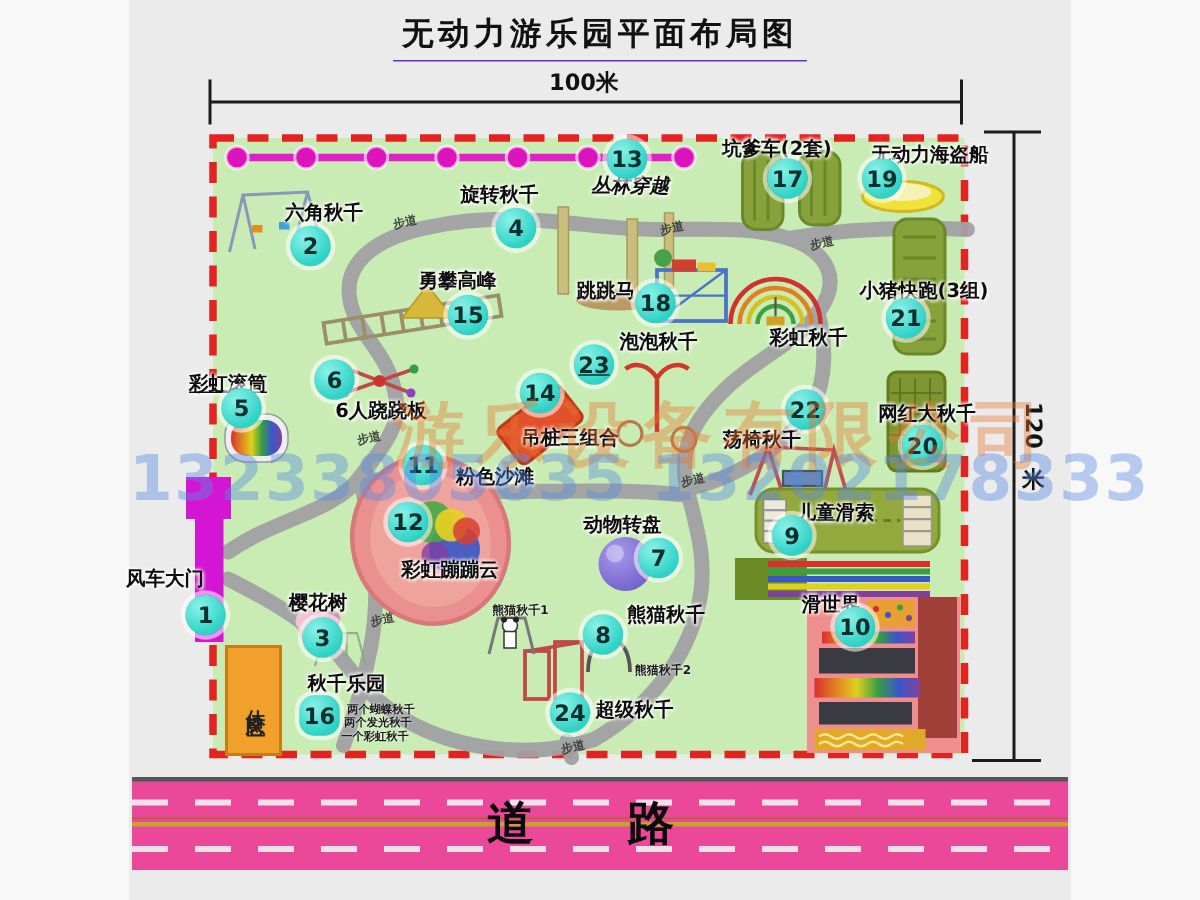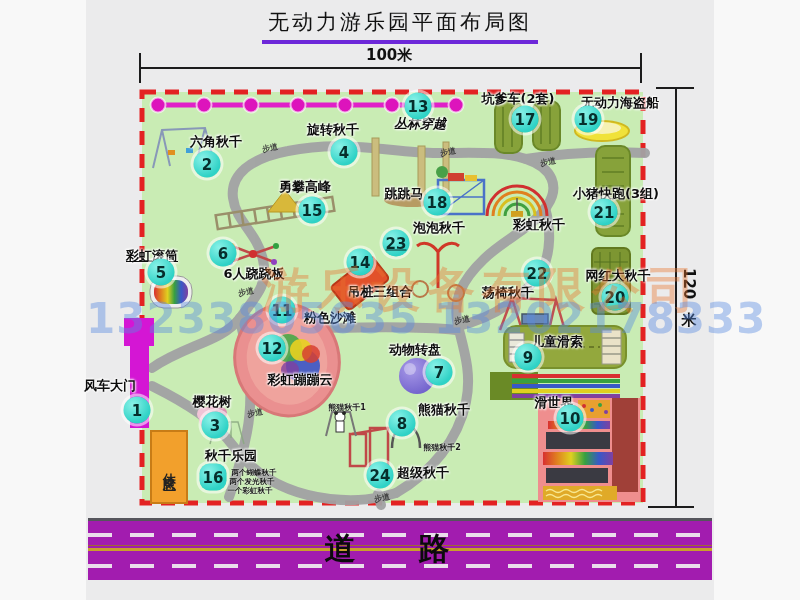--- a/index.html
+++ b/index.html
@@ -1,32 +1,32 @@
 <!DOCTYPE html>
 <html><head>
 <meta charset="utf-8">
 <style>
   html,body{margin:0;padding:0;}
   body{width:800px;height:600px;position:relative;background:#f8f8f8;
        font-family:"DejaVu Sans","Liberation Sans",sans-serif;overflow:hidden;}
   .stage{position:absolute;left:0;top:0;width:800px;height:600px;}
   .content-bg{position:absolute;left:86px;top:0;width:628px;height:600px;background:#ebebec;}
   .page-title{position:absolute;left:50%;top:8px;transform:translateX(-50%);
-      font-size:21px;font-weight:normal;color:#111;letter-spacing:3px;
-      border-bottom:4px solid #6d28d9;padding:0 6px 4px 6px;white-space:nowrap;z-index:8;}
+      font-size:21px;font-weight:bold;color:#111;letter-spacing:3px;
+      border-bottom:1px solid #6d28d9;padding:0 6px 4px 6px;white-space:nowrap;z-index:8;}
   
   .dimline{position:absolute;background:#1c1c1c;z-index:7;}
   .dim-label{position:absolute;font-size:15px;font-weight:bold;color:#111;z-index:8;white-space:nowrap;}
   .dim-label.vert{writing-mode:vertical-rl;text-orientation:mixed;}
   
   .rest-area{position:absolute;left:150px;top:430px;width:34px;height:70px;background:#f2a02c;
       border:2px solid #c87c16;z-index:4;display:flex;align-items:center;justify-content:center;}
   .rest-area span{writing-mode:vertical-rl;font-size:13px;font-weight:bold;color:#222;letter-spacing:3px;}
   
-  .road{position:absolute;left:88px;top:518px;width:624px;height:59px;background:#a21caf;
+  .road{position:absolute;left:88px;top:518px;width:624px;height:59px;background:#ec4899;
       border-top:3px solid #55555c;z-index:4;}
   .road-dash{position:absolute;left:0;width:100%;height:4px;
       background:repeating-linear-gradient(90deg,#f2f2f2 0 24px,rgba(0,0,0,0) 24px 42px);opacity:.9;}
   .road-center{position:absolute;left:0;top:27px;width:100%;height:3px;background:#c8a02c;}
   .road-center2{position:absolute;left:0;top:24px;width:100%;height:1px;background:#a06a30;}
   .road-label{position:absolute;left:50%;top:50%;transform:translate(-50%,-54%);
       font-size:31px;font-weight:bold;color:#0b0b0b;letter-spacing:26px;white-space:nowrap;}
   
   .badge{position:absolute;transform:translate(-50%,-50%);width:27px;height:27px;border-radius:50%;
       background:radial-gradient(circle at 35% 30%,#8af2e8,#2fd2c6 70%);

